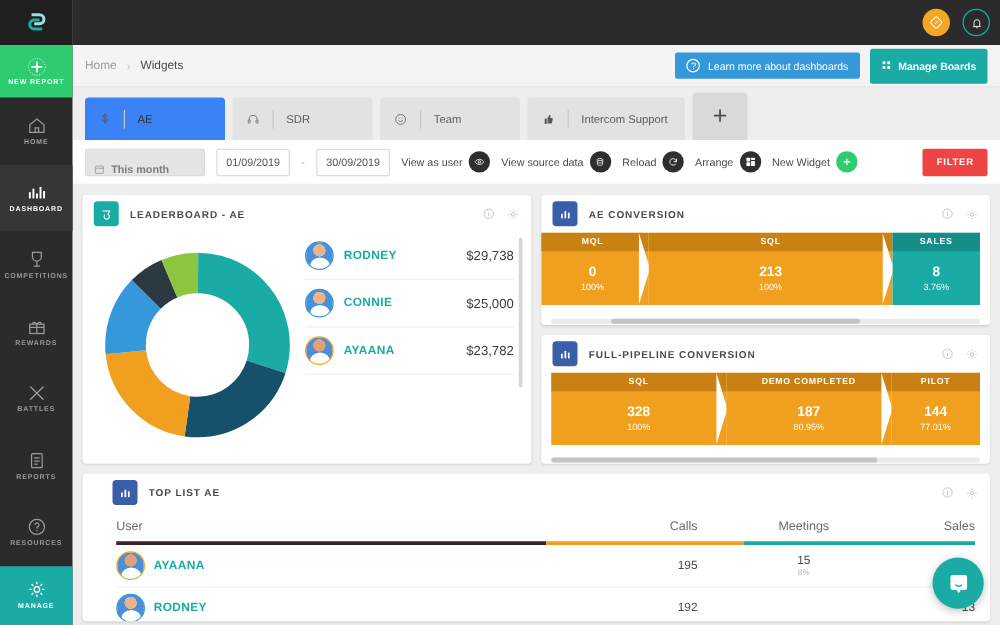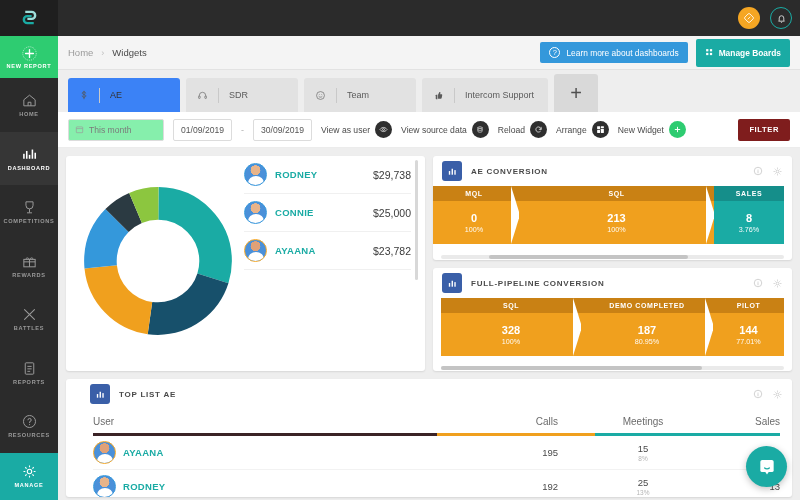--- a/index.html
+++ b/index.html
@@ -131,39 +131,39 @@
     font-size: 20px; color: #4f4f4f; cursor: pointer; font-weight: 300;
   }
 
   
   .toolbar {
     height: 36px; background: #fff; border-bottom:1px solid #ececec;
     display: flex; align-items: center; padding: 0 10px; gap: 9px; flex-shrink: 0;
   }
   .period-select {
     width: 96px; height: 22px; border: 1px solid #dcdcdc; border-radius: 2px;
-    display: flex; align-items: center; gap: 5px; padding: 0 6px;
-    font-size: 8.6px; color: #7b7b7b; background:#86efac; cursor: pointer;
+    display: flex; align-items: flex-end; gap: 5px; padding: 0 6px;
+    font-size: 8.6px; color: #7b7b7b; background:#e5e5e5; cursor: pointer; font-weight: bold;
   }
   .date-box {
     height: 22px; border: 1px solid #dcdcdc; border-radius: 2px;
     display: flex; align-items: center; padding: 0 7px;
     font-size: 8.6px; color: #555; background:#fff; cursor: pointer;
   }
   .date-dash { font-size: 9px; color: #b0b0b0; }
   .tool-act { display: flex; align-items: center; gap: 5px; cursor: pointer; }
   .tool-act .lbl { font-size: 8.6px; color: #4a4a4a; white-space: nowrap; }
   .tool-circ {
     width: 17px; height: 17px; border-radius: 50%; background: #2f2f2f;
     display: flex; align-items: center; justify-content: center; color: #fff;
   }
   .tool-circ.green { background: #2ecc71; font-size: 13px; font-weight: 300; line-height:0; }
   .toolbar-spacer { flex: 1; }
   .btn-filter {
-    background: #7f1d1d; color: #fff; font-size: 7.6px; font-weight: bold;
+    background: #ef4444; color: #fff; font-size: 7.6px; font-weight: bold;
     letter-spacing: .6px; height: 22px; border-radius: 2px; padding: 0 11px;
     display: flex; align-items: center; cursor: pointer; border: none;
     font-family: "Liberation Sans", sans-serif;
     text-align: center;
   }
 
   
   .board {
     flex: 1; background: #eeeeee; padding: 8px;
     display: grid; grid-template-columns: 1fr 1fr;
@@ -517,20 +517,42 @@
         </span>
       </div>
 
       <div class="toolbar-spacer"></div>
       <button class="btn-filter">FILTER</button>
     </div>
 
     <div class="board">
 
       <div class="card">
+        <div class="card-head">
+          <div class="card-badge badge-teal">
+            <svg width="11" height="11" viewBox="0 0 24 24" fill="none" stroke="#fff" stroke-width="1.9" stroke-linecap="round">
+              <path d="M5 6h12l-3.3 5.5A4.6 4.6 0 1 1 8 13"></path>
+            </svg>
+          </div>
+          <span class="card-title">LEADERBOARD - AE</span>
+          <div class="card-head-spacer"></div>
+          <span class="head-icon">
+            <svg width="10" height="10" viewBox="0 0 24 24" fill="none" stroke="currentColor" stroke-width="1.7">
+              <circle cx="12" cy="12" r="9"></circle>
+                <path d="M12 11v5.5" stroke-linecap="round"></path>
+              <circle cx="12" cy="7.6" r=".9" fill="currentColor" stroke="none"></circle>
+            </svg>
+          </span>
+          <span class="head-icon">
+            <svg width="11" height="11" viewBox="0 0 24 24" fill="none" stroke="currentColor" stroke-width="1.6">
+              <circle cx="12" cy="12" r="3.1"></circle>
+              <path d="M12 3.5v2.6M12 17.9v2.6M3.5 12h2.6M17.9 12h2.6M6 6l1.9 1.9M16.1 16.1L18 18M18 6l-1.9 1.9M7.9 16.1L6 18"></path>
+            </svg>
+          </span>
+        </div>
 
         <div class="lb-body">
           <div class="donut-wrap">
             <svg width="152" height="152" viewBox="0 0 42 42">
 
               <circle cx="21" cy="21" r="15.915" fill="none" stroke="#1aaba4" stroke-width="9" stroke-dasharray="29.9 70.1" stroke-dashoffset="25"></circle>
               <circle cx="21" cy="21" r="15.915" fill="none" stroke="#17506b" stroke-width="9" stroke-dasharray="22.3 77.7" stroke-dashoffset="-4.9"></circle>
               <circle cx="21" cy="21" r="15.915" fill="none" stroke="#f0a01e" stroke-width="9" stroke-dasharray="21.1 78.9" stroke-dashoffset="-27.2"></circle>
               <circle cx="21" cy="21" r="15.915" fill="none" stroke="#3498db" stroke-width="9" stroke-dasharray="14.0 86.0" stroke-dashoffset="-48.3"></circle>
               <circle cx="21" cy="21" r="15.915" fill="none" stroke="#2b3a42" stroke-width="9" stroke-dasharray="6.2 93.8" stroke-dashoffset="-62.3"></circle>
@@ -744,24 +766,20 @@
             </span>
             <span class="col-s cell-v"></span>
           </div>
 
           <div class="tl-row">
             <span class="tl-user">
               <span class="lb-avatar"></span>
               <span class="tl-name">RODNEY</span>
             </span>
             <span class="col-c cell-v">192</span>
-            <span class="col-m">
-              <span class="cell-v" style="display:block">25</span>
-              <span class="cell-p" style="display:block">13%</span>
-            </span>
             <span class="col-s cell-v">13</span>
           </div>
         </div>
       </div>
     </div>
   </div>
 
   <div class="intercom">
     <svg width="20" height="20" viewBox="0 0 24 24">
       <rect x="4" y="3.5" width="16" height="14.5" rx="2.2" fill="#fff"></rect>

